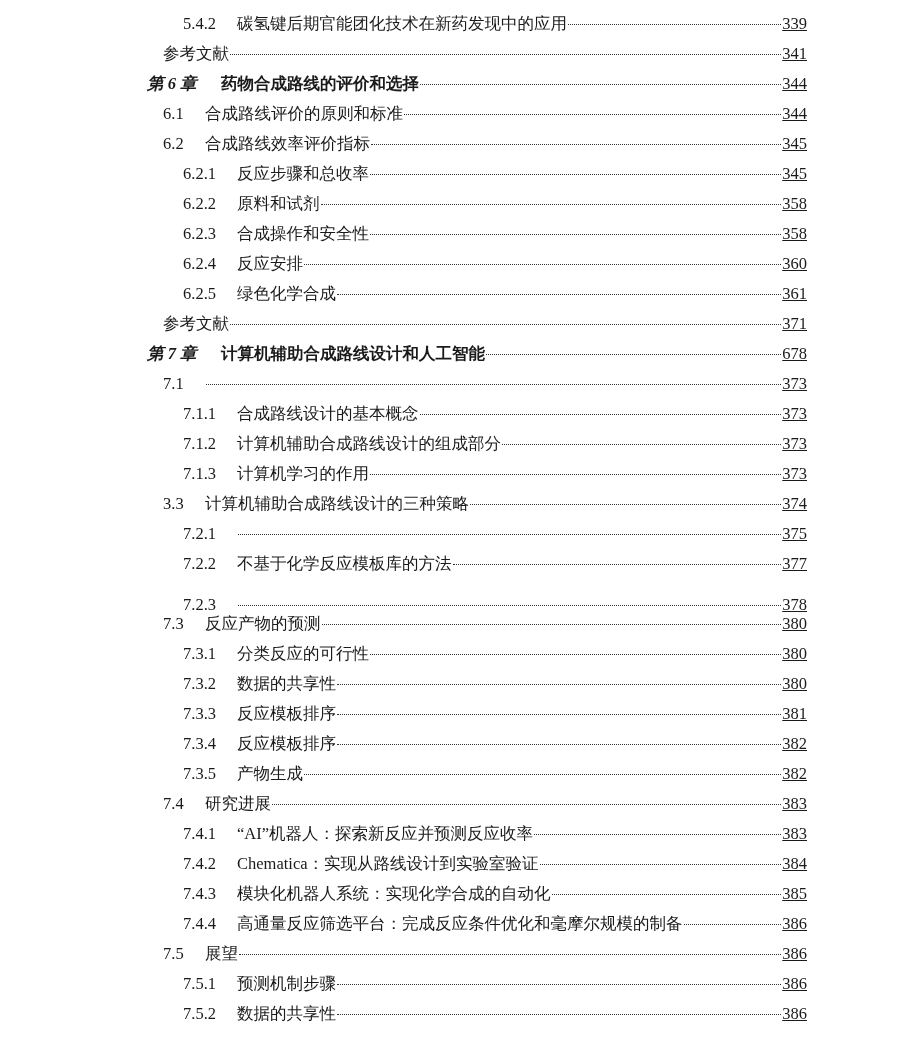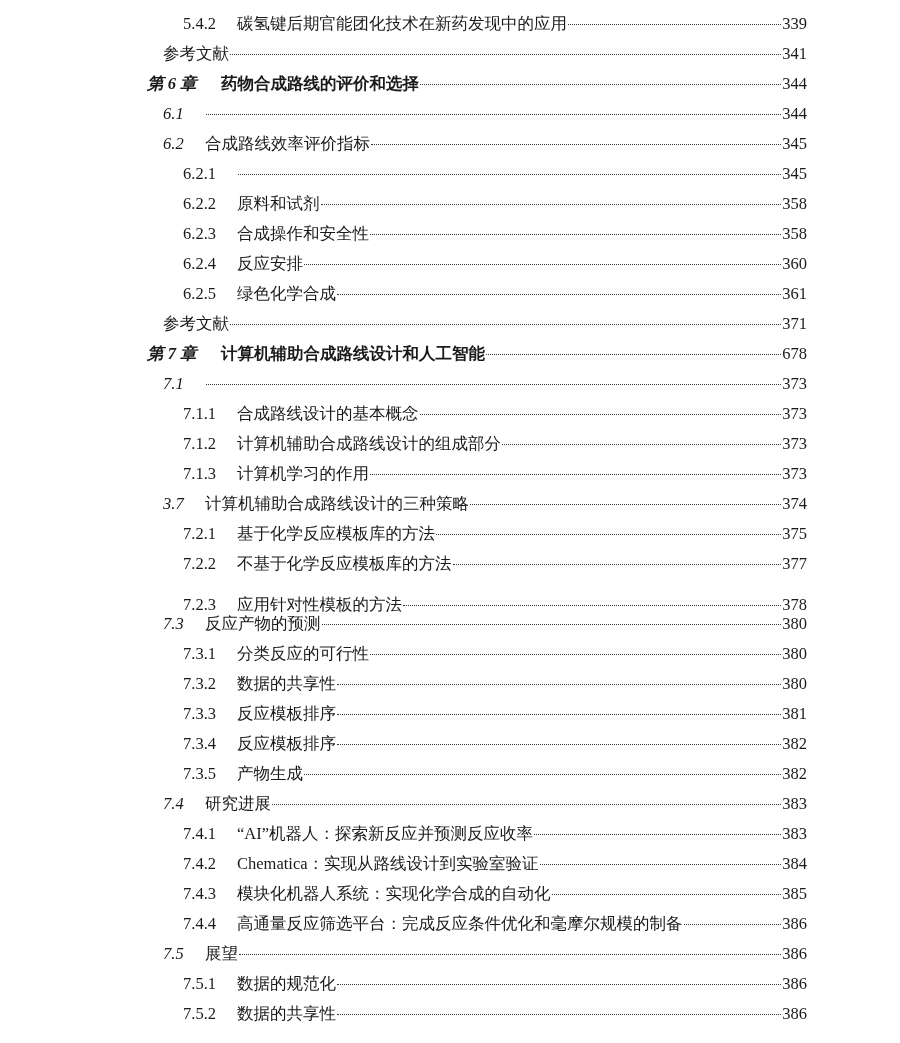--- a/index.html
+++ b/index.html
@@ -8,26 +8,26 @@
   .toc { position:absolute; left:0; top:0; width:900px; }
   .row { position:absolute; left:0; width:900px; height:30px; line-height:30px;
          font-size:16.5px; white-space:nowrap; }
   .entry { position:absolute; display:flex; align-items:baseline; right:93px; }
   .lvl0 .entry { left:147px; font-weight:bold; }
   .lvl1 .entry { left:163px; }
   .lvl2 .entry { left:183px;justify-content:space-between; }
   .ref .entry { left:163px; }
   .num { display:inline-block; flex:0 0 auto; }
   .lvl0 .num { width:74px;font-style:italic; }
-  .lvl1 .num { width:42px;font-style:italic; }
+  .lvl1 .num { width:42px; }
   .lvl2 .num { width:54px; }
   .title { flex:0 0 auto; }
   .dots { flex:1 1 auto; overflow:hidden; margin:0 1px; position:relative; top:-4px;
           border-bottom:1.6px dotted #333; height:1px; }
-  .page { flex:0 0 auto; font-weight:normal; }
+  .page { flex:0 0 auto; font-weight:normal;text-decoration:underline; }
   .lvl0 .page { font-weight:normal; }
 </style>
 </head>
 <body>
 
 <div class="toc">
   <div class="row lvl2" style="top:9px">
       <div class="entry">
         <span class="num">5.4.2</span>
         <span class="title">碳氢键后期官能团化技术在新药发现中的应用</span>
@@ -46,35 +46,37 @@
       <div class="entry">
         <span class="num">第 6 章</span>
         <span class="title">药物合成路线的评价和选择</span>
         <span class="dots"></span>
         <span class="page">344</span>
       </div>
     </div>
   <div class="row lvl1" style="top:99px">
       <div class="entry">
         <span class="num">6.1</span>
+        <span class="title">合成路线评价的原则和标准</span>
         <span class="dots"></span>
         <span class="page">344</span>
       </div>
     </div>
   <div class="row lvl1" style="top:129px">
       <div class="entry">
         <span class="num">6.2</span>
         <span class="title">合成路线效率评价指标</span>
         <span class="dots"></span>
         <span class="page">345</span>
       </div>
     </div>
   <div class="row lvl2" style="top:159px">
       <div class="entry">
         <span class="num">6.2.1</span>
+        <span class="title">反应步骤和总收率</span>
         <span class="dots"></span>
         <span class="page">345</span>
       </div>
     </div>
   <div class="row lvl2" style="top:189px">
       <div class="entry">
         <span class="num">6.2.2</span>
         <span class="title">原料和试剂</span>
         <span class="dots"></span>
         <span class="page">358</span>
@@ -145,46 +147,44 @@
   <div class="row lvl2" style="top:459px">
       <div class="entry">
         <span class="num">7.1.3</span>
         <span class="title">计算机学习的作用</span>
         <span class="dots"></span>
         <span class="page">373</span>
       </div>
     </div>
   <div class="row lvl1" style="top:489px">
       <div class="entry">
-        <span class="num">3.7</span>
+        <span class="num">3.3</span>
         <span class="title">计算机辅助合成路线设计的三种策略</span>
         <span class="dots"></span>
         <span class="page">374</span>
       </div>
     </div>
   <div class="row lvl2" style="top:519px">
       <div class="entry">
         <span class="num">7.2.1</span>
-        <span class="title">基于化学反应模板库的方法</span>
         <span class="dots"></span>
         <span class="page">375</span>
       </div>
     </div>
   <div class="row lvl2" style="top:549px">
       <div class="entry">
         <span class="num">7.2.2</span>
         <span class="title">不基于化学反应模板库的方法</span>
         <span class="dots"></span>
         <span class="page">377</span>
       </div>
     </div>
   <div class="row lvl2" style="top:590px">
       <div class="entry">
         <span class="num">7.2.3</span>
-        <span class="title">应用针对性模板的方法</span>
         <span class="dots"></span>
         <span class="page">378</span>
       </div>
     </div>
   <div class="row lvl1" style="top:609px">
       <div class="entry">
         <span class="num">7.3</span>
         <span class="title">反应产物的预测</span>
         <span class="dots"></span>
         <span class="page">380</span>
@@ -274,21 +274,21 @@
       <div class="entry">
         <span class="num">7.5</span>
         <span class="title">展望</span>
         <span class="dots"></span>
         <span class="page">386</span>
       </div>
     </div>
   <div class="row lvl2" style="top:969px">
       <div class="entry">
         <span class="num">7.5.1</span>
-        <span class="title">数据的规范化</span>
+        <span class="title">预测机制步骤</span>
         <span class="dots"></span>
         <span class="page">386</span>
       </div>
     </div>
   <div class="row lvl2" style="top:999px">
       <div class="entry">
         <span class="num">7.5.2</span>
         <span class="title">数据的共享性</span>
         <span class="dots"></span>
         <span class="page">386</span>

